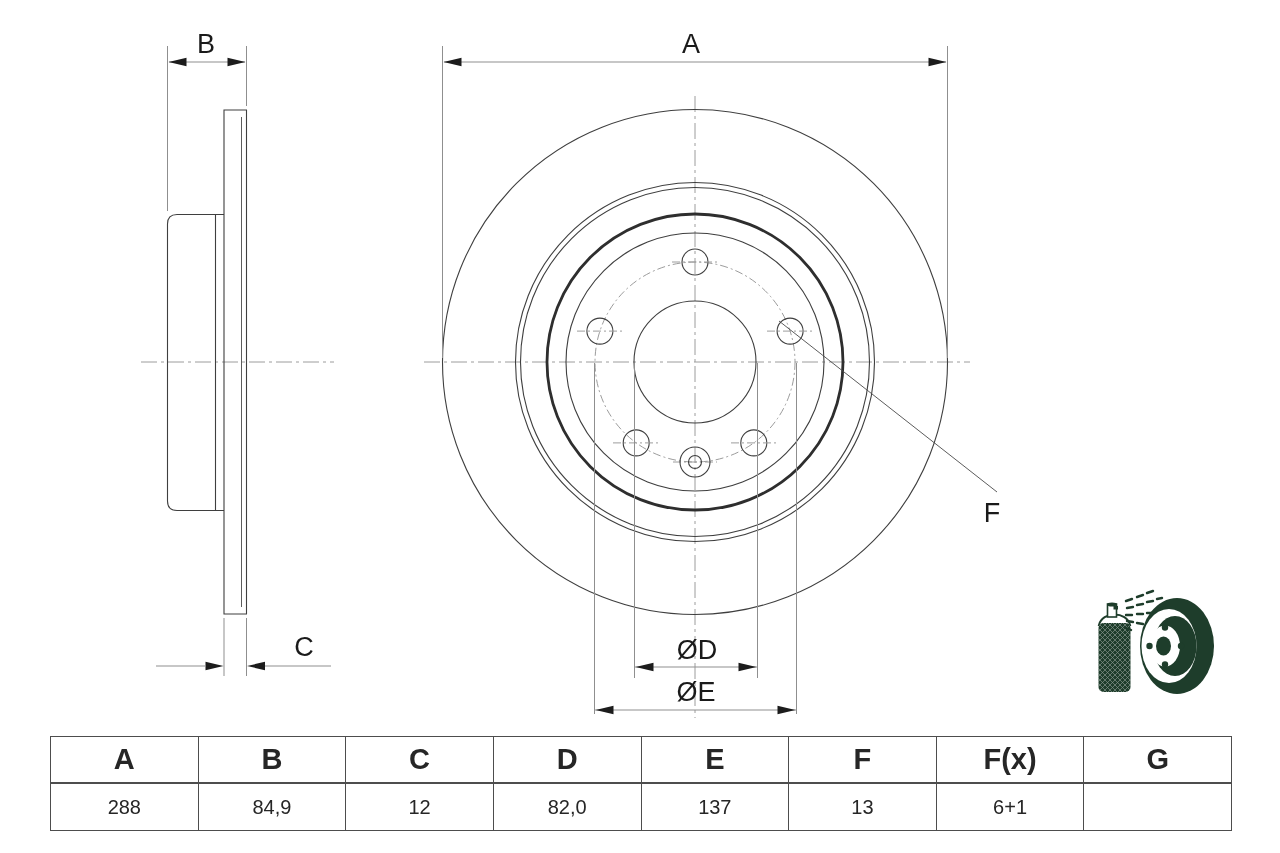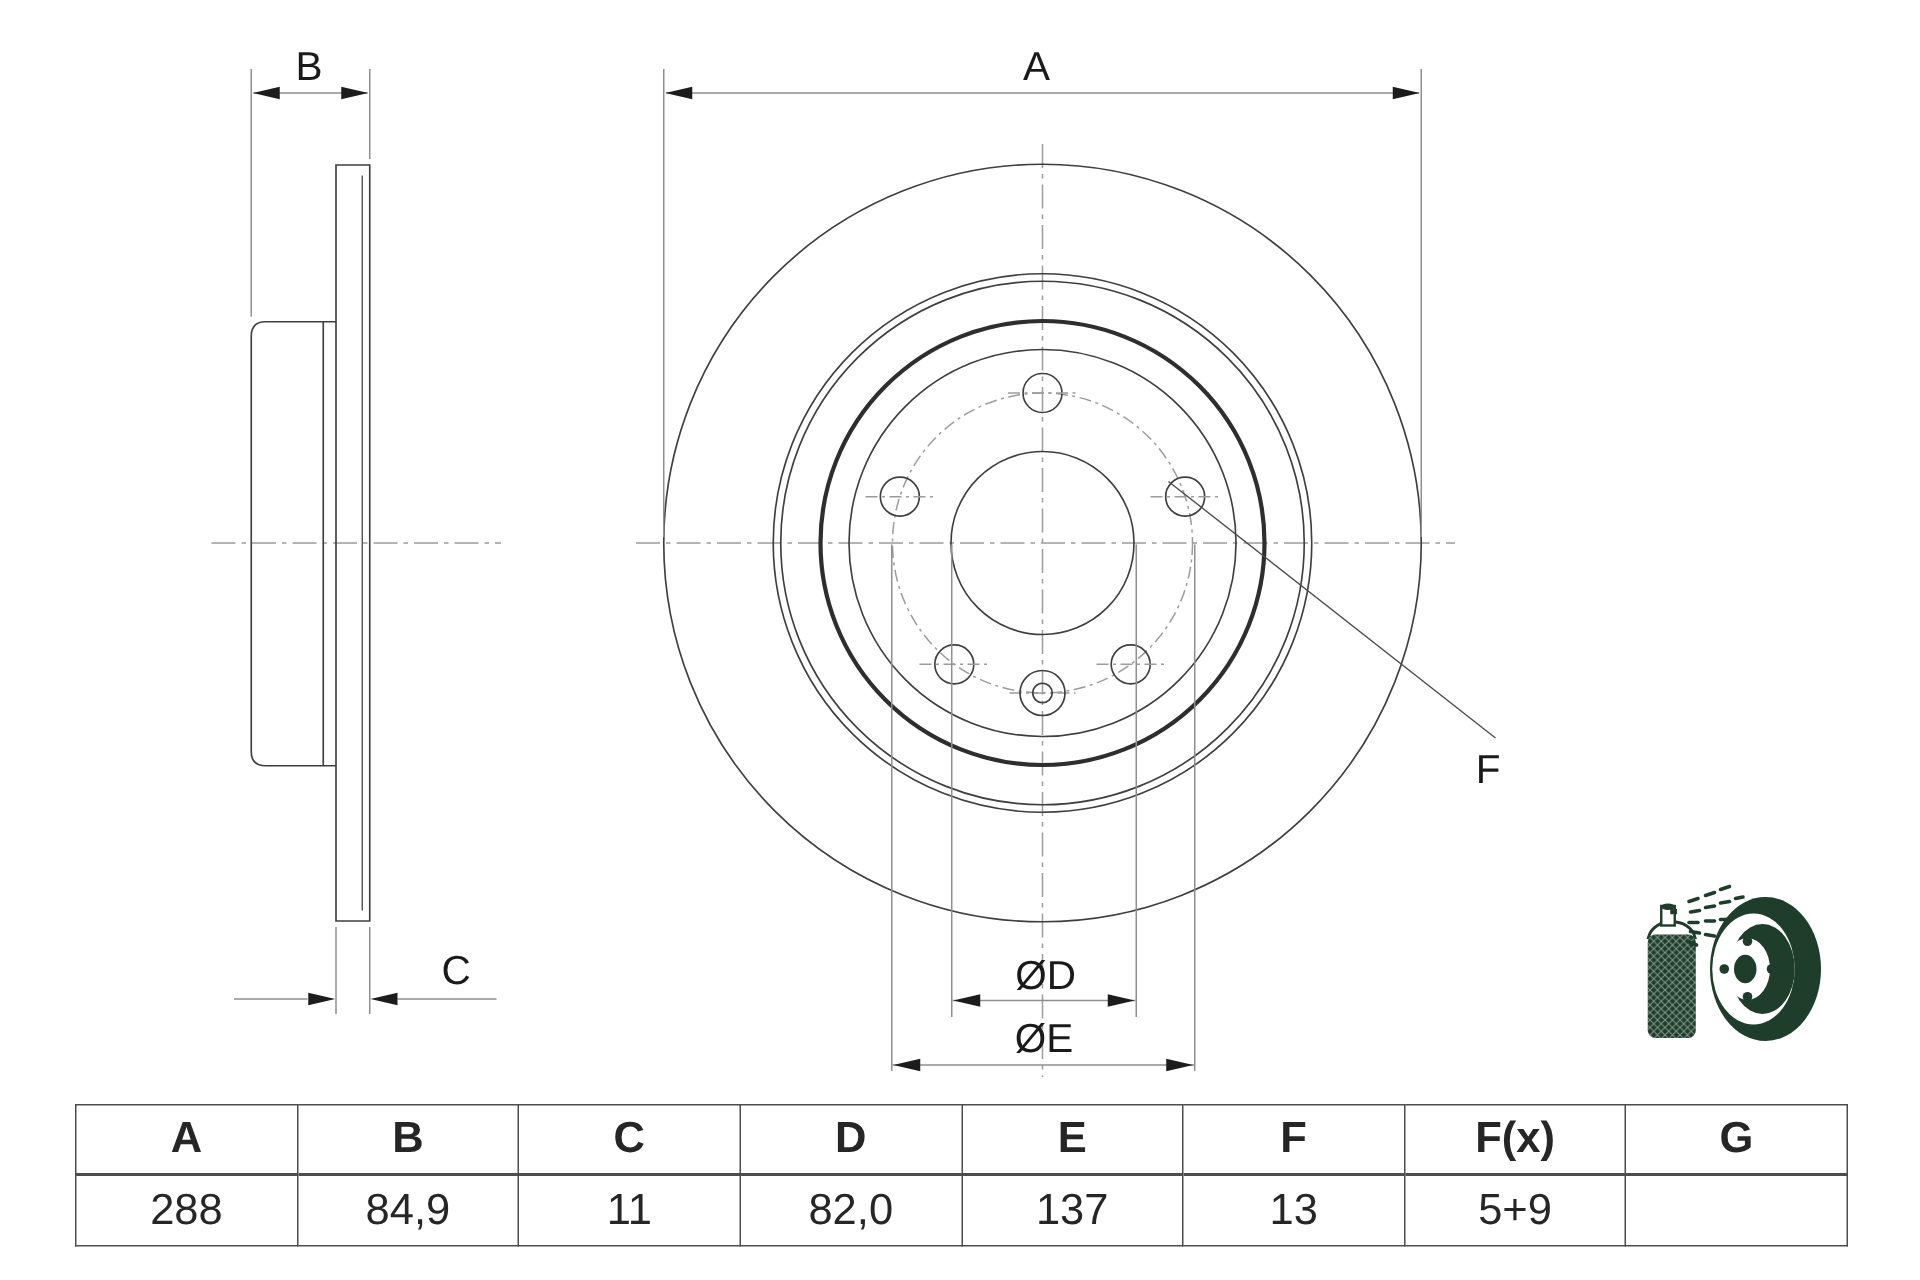--- a/index.html
+++ b/index.html
@@ -19,21 +19,21 @@
   .dwg-text{font-family:"Liberation Sans",sans-serif;font-size:27px;fill:#1a1a1a;}
   .mid{text-anchor:middle;}
   .icon-stroke{stroke:#1e3d2b;}
 
   
   .dim-table{position:absolute;left:50px;top:736px;width:1182px;border-collapse:collapse;
              table-layout:fixed;background:#fff;}
   .dim-table td,.dim-table th{border:1px solid #4d4d4d;text-align:center;padding:0;
              font-family:"Liberation Sans",sans-serif;color:#262626;overflow:hidden;}
   .dim-table thead th{height:45px;font-size:29px;font-weight:bold;border-bottom:2px solid #4d4d4d;}
-  .dim-table tbody td{height:46px;font-size:29px;font-weight:normal;}
+  .dim-table tbody td{height:46px;font-size:20px;font-weight:normal;}
 </style>
 </head>
 <body>
 
 <div class="screen">
 
 <svg width="1280" height="853" viewBox="0 0 1280 853">
   <defs>
     <pattern id="crosshatch" width="5" height="5" patternUnits="userSpaceOnUse">
       <path d="M0,5 L5,0 M0,0 L5,5" stroke="#ffffff" stroke-width="0.7" opacity="0.45"></path>
@@ -183,23 +183,23 @@
       <th>E</th>
       <th>F</th>
       <th>F(x)</th>
       <th>G</th>
     </tr>
   </thead>
   <tbody>
     <tr>
       <td>288</td>
       <td>84,9</td>
-      <td>11</td>
+      <td>12</td>
       <td>82,0</td>
       <td>137</td>
       <td>13</td>
-      <td>5+9</td>
+      <td>6+1</td>
       <td></td>
     </tr>
   </tbody>
 </table>
 
 </div>
 
 </body></html>

